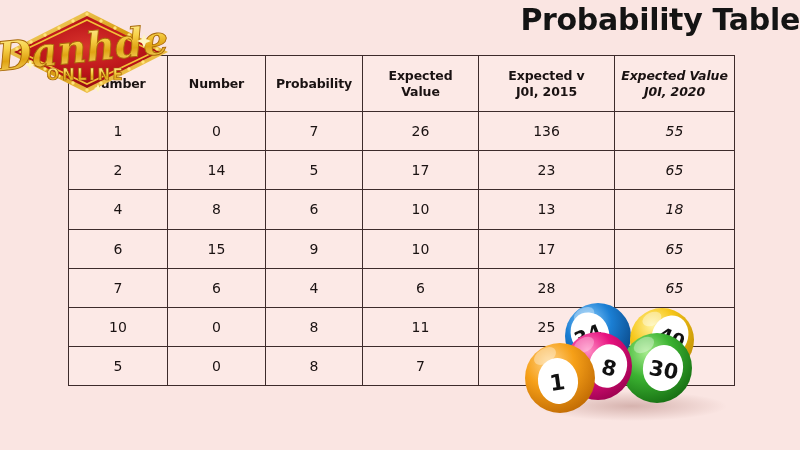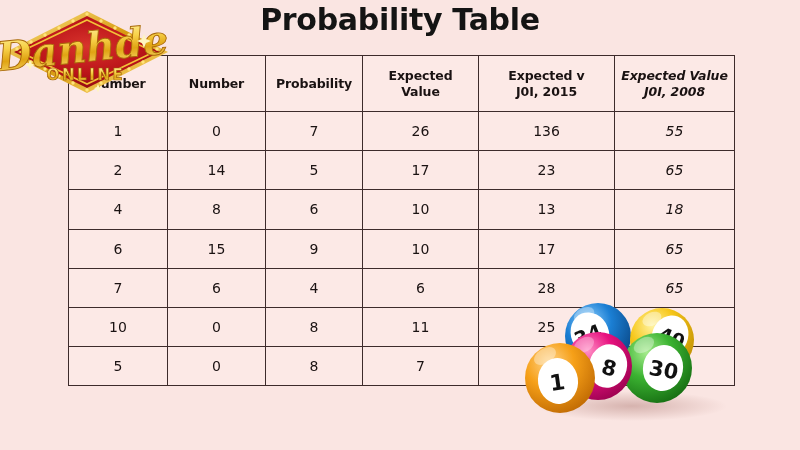--- a/index.html
+++ b/index.html
@@ -8,21 +8,21 @@
     background:#fae5e2;
     font-family:"Liberation Sans", sans-serif;
     position:relative;
     -webkit-font-smoothing:antialiased;
   }
 
   
   #page-title{
     position:absolute;
     top:2px; left:0; width:800px;
-    text-align:center;
+    text-align:right;
     font-size:30px;
     font-weight:bold;
     letter-spacing:-0.3px;
     color:#141414;
     font-family:"DejaVu Sans", sans-serif;
   }
 
   
   #prob-table{
     position:absolute;
@@ -94,21 +94,21 @@
       <th class="c3">
         <span>Expected</span><br>
         <span>Value</span>
       </th>
       <th class="c4">
         <span>Expected v</span><br>
         <span>J0I, 2015</span>
       </th>
       <th class="c5">
         <span>Expected Value</span><br>
-        <span>J0I, 2008</span>
+        <span>J0I, 2020</span>
       </th>
     </tr>
   </thead>
   <tbody>
     <tr>
       <td class="c0">1</td>
       <td class="c1">0</td>
       <td class="c2">7</td>
       <td class="c3">26</td>
       <td class="c4">136</td>

